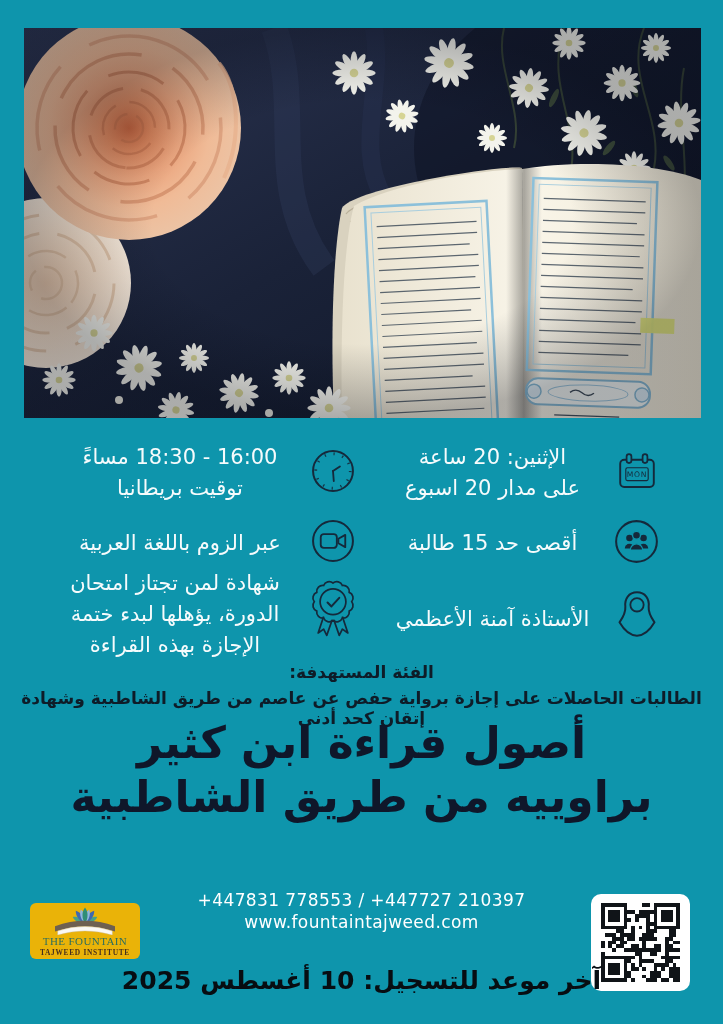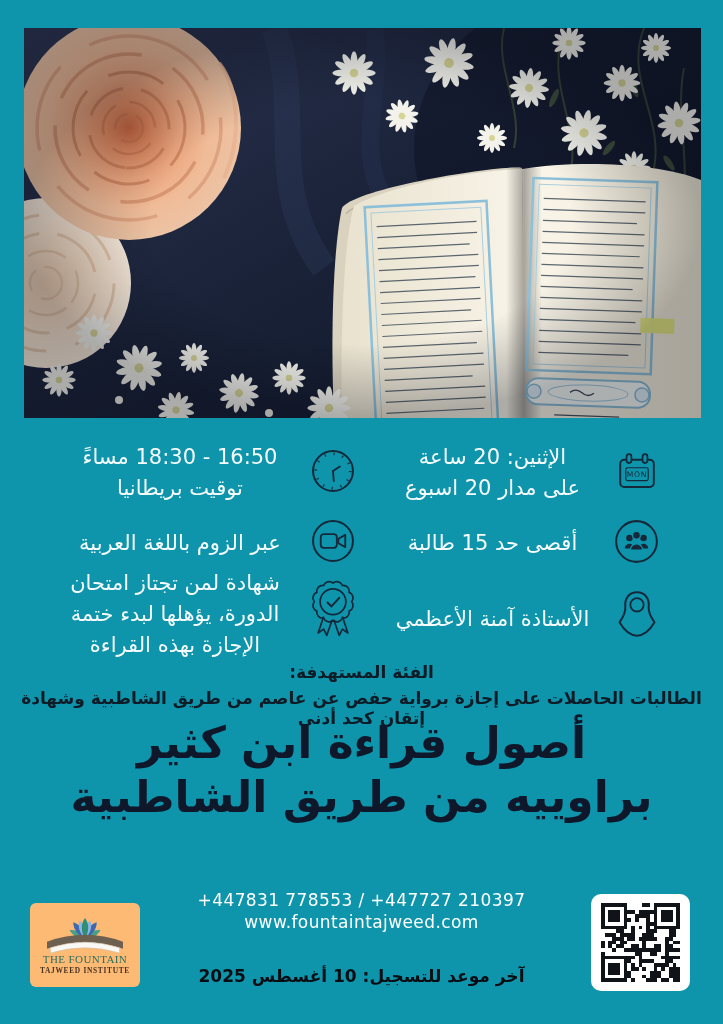--- a/index.html
+++ b/index.html
@@ -35,41 +35,41 @@
   .start-date{
     position:absolute;top:845px;left:0;right:0;text-align:center;
     color:#ffffff;font-size:22px;
   }
   .contact{
     position:absolute;top:890px;left:150px;right:150px;text-align:center;
     color:#ffffff;font-size:17px;line-height:21.5px;letter-spacing:.4px;
   }
   .contact .phones{direction:ltr;unicode-bidi:isolate;}
   .logo{
-    position:absolute;left:30px;top:903px;width:110px;height:84px;
-    background:#fdba74;border-radius:6px;display:flex;flex-direction:column;
+    position:absolute;left:30px;top:903px;width:110px;height:56px;
+    background:#eab308;border-radius:6px;display:flex;flex-direction:column;
     align-items:center;justify-content:center;gap:1px;padding:2px 0;
     box-sizing:border-box;
   }
   .logo-name{
     font-family:"Liberation Serif",serif;color:#2b6e5f;font-size:11px;
     letter-spacing:.4px;line-height:11px;
   }
   .logo-sub{
     font-family:Liberation Serif, serif;color:#46301f;font-size:7.4px;
     font-weight:bold;letter-spacing:.7px;line-height:9px;
   }
   .qr{
     position:absolute;left:591px;top:894px;width:99px;height:97px;
     background:#ffffff;border-radius:10px;padding:7px;box-sizing:border-box;
   }
   .qr svg{display:block;width:100%;height:100%;}
   .deadline{
     position:absolute;top:966px;left:0;right:0;text-align:center;
-    color:#070d12;font-size:17px;font-weight:bold;
+    color:#070d12;font-size:25px;font-weight:bold;
   }
 </style>
 </head>
 <body>
 
 <div class="poster">
 
   <div class="photo">
     <svg viewBox="0 0 677 390" preserveAspectRatio="none">
       <defs>
@@ -313,21 +313,21 @@
 
   <div class="icon" style="left:310px;top:448px;width:46px;height:46px;">
     <svg viewBox="-30 -30 60 60">
       <circle r="26" fill="none" stroke="currentColor" stroke-width="2.6"></circle>
       <circle r="22.5" fill="none" stroke="currentColor" stroke-width="3.6" stroke-dasharray="1.6 10.18" opacity=".9"></circle>
       <line x1="0" y1="0" x2="9" y2="-6" stroke="currentColor" stroke-width="2.4" stroke-linecap="round"></line>
       <line x1="0" y1="0" x2="1" y2="13" stroke="currentColor" stroke-width="2.4" stroke-linecap="round"></line>
     </svg>
   </div>
   <div class="info-text" style="left:55px;top:442px;width:250px;">
-    <div class="ltrnum">16:50 - 18:30 مساءً</div>
+    <div class="ltrnum">16:00 - 18:30 مساءً</div>
     <div>توقيت بريطانيا</div>
   </div>
 
   <div class="icon" style="left:310px;top:518px;width:46px;height:46px;">
     <svg viewBox="-30 -30 60 60">
       <circle r="26" fill="none" stroke="currentColor" stroke-width="2.6"></circle>
       <rect x="-16" y="-9" width="21" height="18" rx="4" fill="none" stroke="currentColor" stroke-width="2.4"></rect>
       <path d="M7,-3 L16,-8 L16,8 L7,3 Z" fill="none" stroke="currentColor" stroke-width="2.4" stroke-linejoin="round"></path>
     </svg>
   </div>

